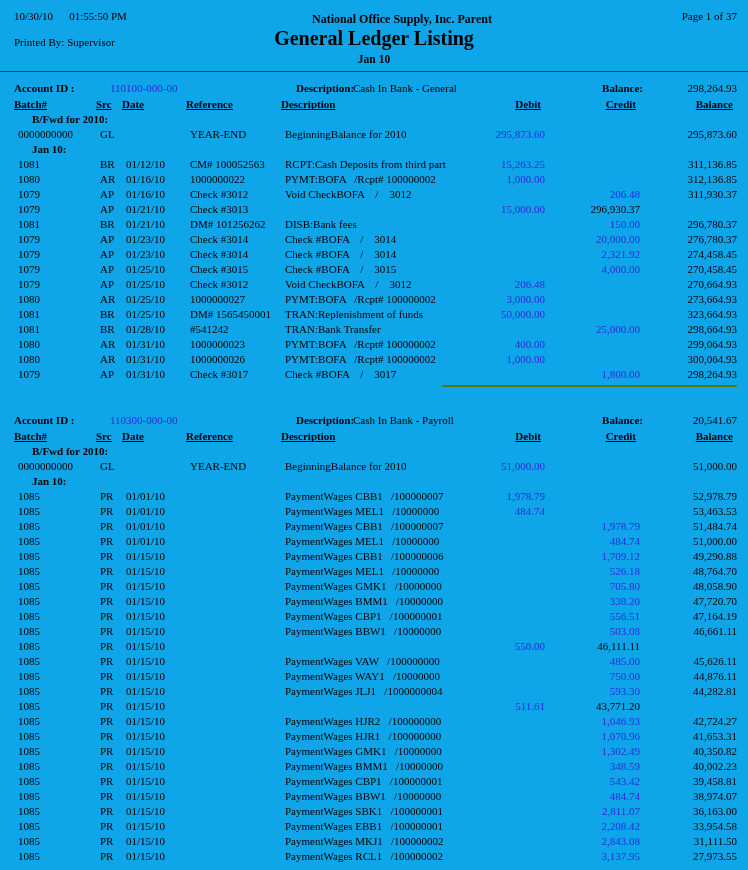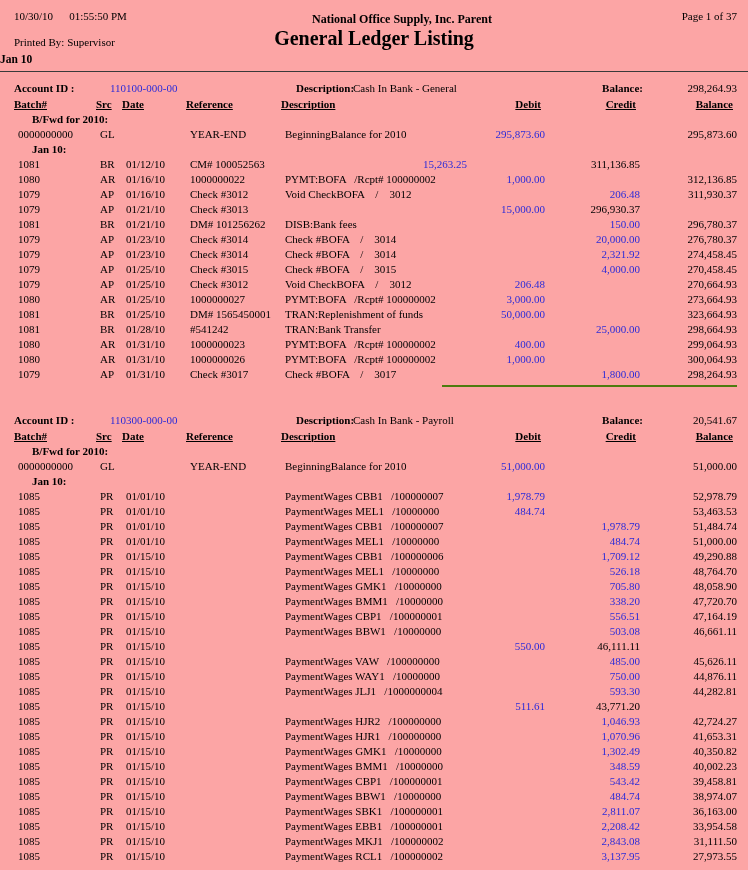--- a/index.html
+++ b/index.html
@@ -1,29 +1,29 @@
 <!DOCTYPE html>
 <html><head>
 <meta charset="utf-8">
 <style>
   html,body{margin:0;padding:0;background:#fff;}
   .page{
-    position:relative;width:748px;height:870px;background:#fca5a5;
+    position:relative;width:748px;height:870px;background:#0ea5e9;
     font-family:"Liberation Serif", serif;font-size:11px;color:#000;
     overflow:hidden;
   }
   .blue{color:#2b2bd9;}
   
   .report-header{position:relative;height:71px;border-bottom:1px solid #3a3a3a;}
   .rh-datetime{position:absolute;left:14px;top:10px;white-space:pre;}
   .rh-time{margin-left:16px;}
   .rh-printedby{position:absolute;left:14px;top:36px;}
   .rh-company{position:absolute;left:0;top:12px;width:100%;text-align:center;font-weight:bold;font-size:12px;margin-left:28px;}
   .rh-title{position:absolute;left:0;top:27px;width:100%;text-align:center;font-weight:bold;font-size:20px;}
-  .rh-period{position:absolute;left:0;top:53px;width:100%;font-weight:bold;font-size:11.5px;}
+  .rh-period{position:absolute;left:0;top:53px;width:100%;text-align:center;font-weight:bold;font-size:11.5px;}
   .rh-page{position:absolute;right:11px;top:10px;}
   
   .report-body{padding-top:9px;}
   .account{margin-bottom:0;}
   .account + .account{margin-top:10px;}
   .acct-header{position:relative;height:15px;line-height:15px;}
   .ah-idlabel{position:absolute;left:14px;font-weight:bold;text-align:center;}
   .ah-id{position:absolute;left:110px;}
   .ah-desclabel{position:absolute;left:296px;font-weight:bold;}
   .ah-desc{position:absolute;left:353px;}
@@ -97,20 +97,21 @@
 
   <div class="group-row">
     <span>Jan 10:</span>
   </div>
 
   <div class="grid data-row">
     <span class="c">1081</span>
     <span class="c">BR</span>
     <span class="c">01/12/10</span>
     <span class="c">CM# 100052563</span>
+    <span class="c">RCPT:Cash Deposits from third part</span>
     <span class="c num blue">15,263.25</span>
     <span class="c num blue"></span>
     <span class="c num">311,136.85</span>
   </div>
 
   <div class="grid data-row">
     <span class="c">1080</span>
     <span class="c">AR</span>
     <span class="c">01/16/10</span>
     <span class="c">1000000022</span>

